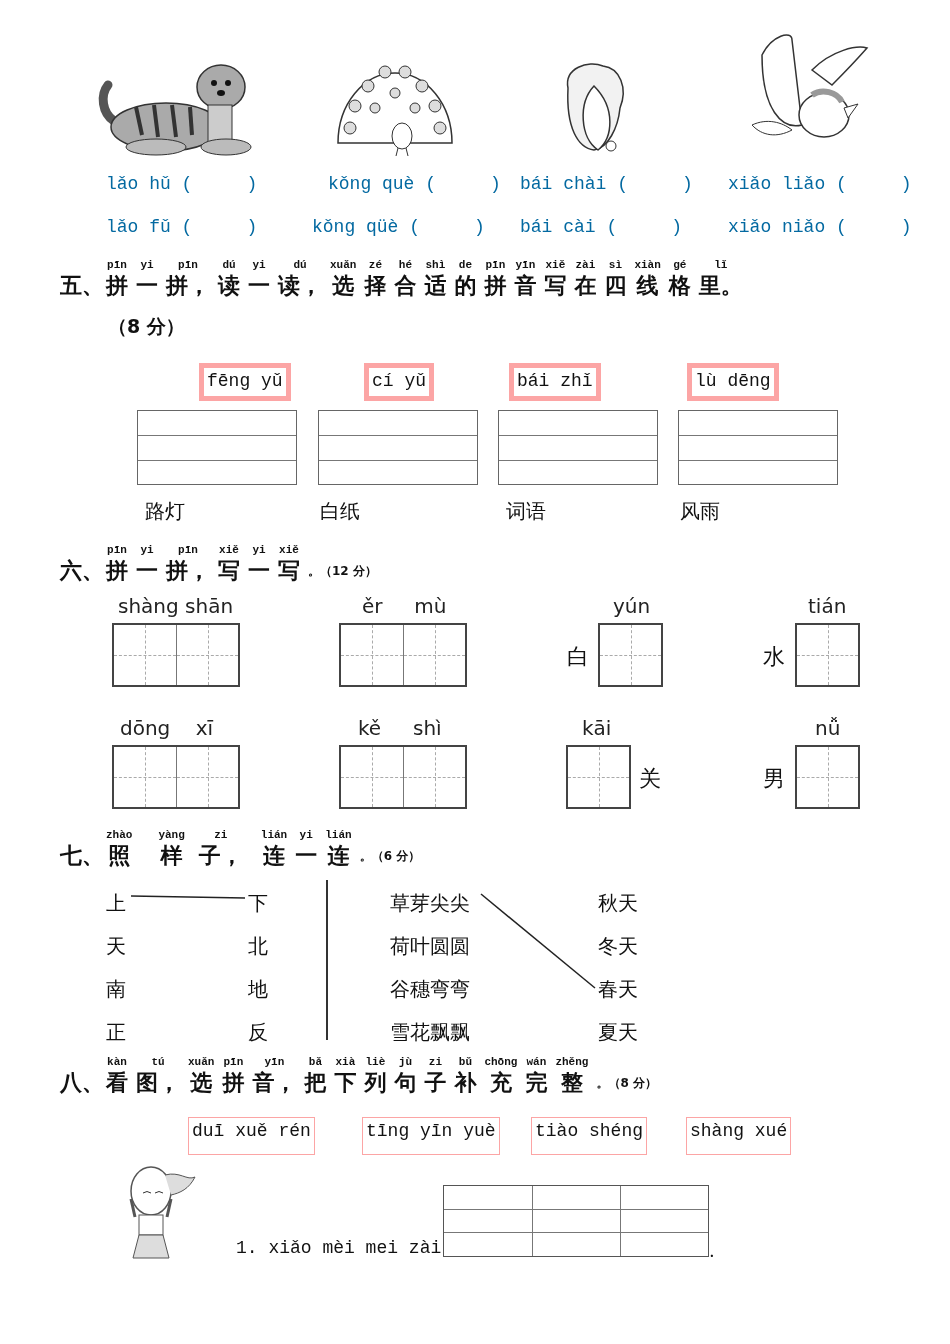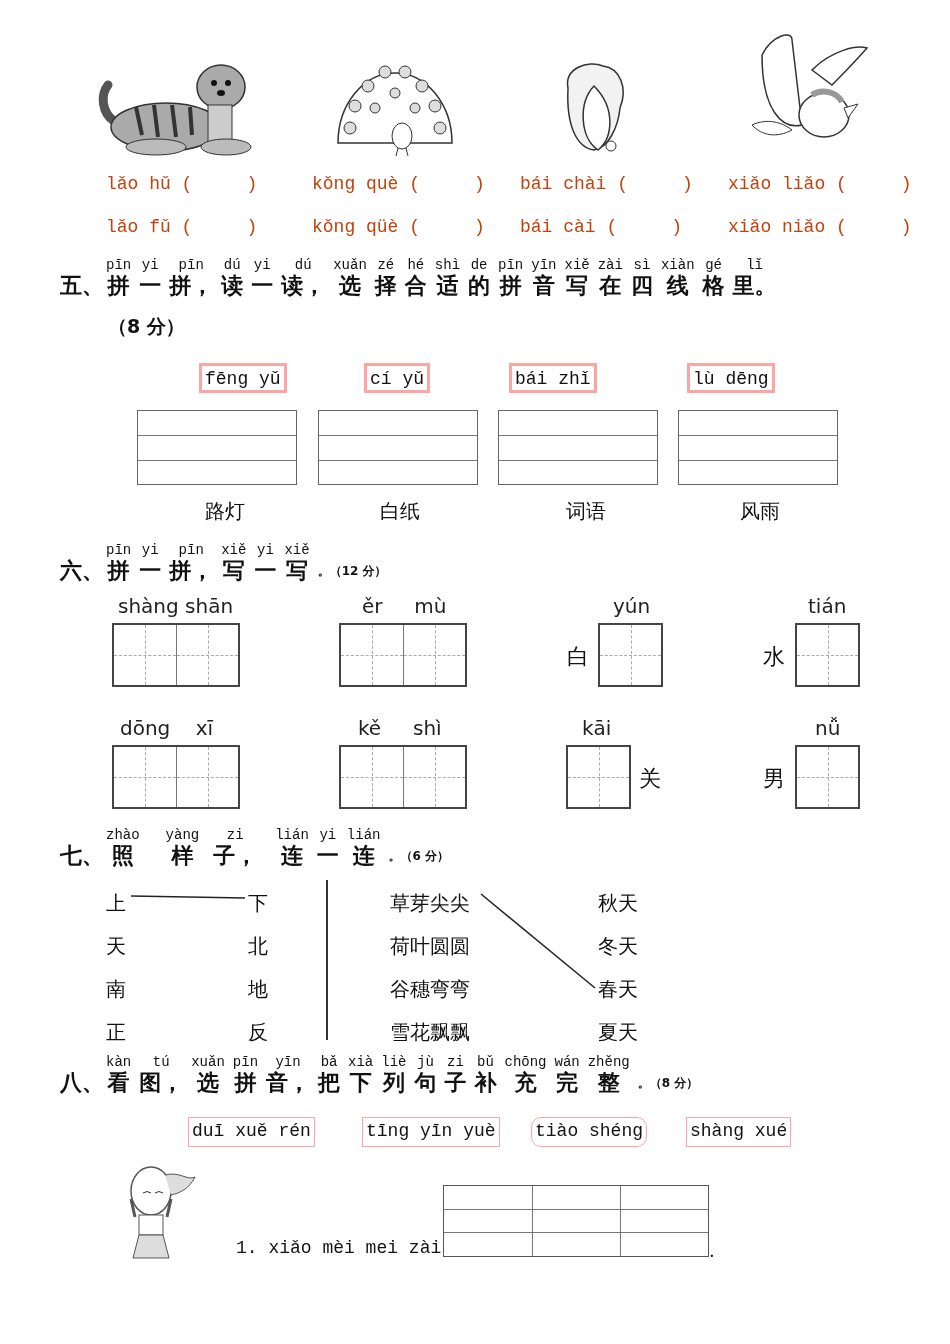--- a/index.html
+++ b/index.html
@@ -2,38 +2,38 @@
 <html><head>
 <meta charset="utf-8">
 <style>
   html, body { margin:0; padding:0; background:#ffffff; }
   body { width:950px; height:1344px; position:relative; overflow:hidden; color:#111; font-family:"DejaVu Serif", serif; }
   .abs { position:absolute; }
   .pin-mono { font-family:"Liberation Mono", "DejaVu Sans Mono", monospace; }
   .cjk { font-family:"DejaVu Sans", sans-serif; }
 
   
-  .opt { font-size:18px; color:#c2410c; white-space:pre; }
+  .opt { font-size:18px; color:#0369a1; white-space:pre; }
 
   
   .heading { display:flex; align-items:flex-end; font-weight:bold; }
   .heading .num { font-size:22px; line-height:24px; margin-right:2px; }
   .heading .ru { display:inline-flex; flex-direction:column; align-items:center; margin-right:8px; }
-  .heading .ru .py { font-family:"Liberation Mono", monospace; font-size:14px; line-height:18px; font-weight:normal; white-space:nowrap; }
+  .heading .ru .py { font-family:"Liberation Mono", monospace; font-size:11px; line-height:18px; font-weight:bold; white-space:nowrap; }
   .heading .ru .hz { font-size:22px; line-height:24px; font-weight:bold; }
   .heading .tail { font-size:12px; line-height:24px; font-weight:bold; white-space:nowrap; }
   .score { font-size:19px; font-weight:bold; }
 
   
-  .wbox { border:3px solid #fca5a5; font-family:"Liberation Mono", monospace; font-size:18px; padding:0 3px; height:30px; line-height:26px; white-space:nowrap; box-sizing:border-box; }
+  .wbox { border:5px solid #fca5a5; font-family:"Liberation Mono", monospace; font-size:18px; padding:0 3px; height:38px; line-height:26px; white-space:nowrap; box-sizing:border-box; }
 
   
   .fourline { border:1.5px solid #666; box-sizing:border-box; width:160px; height:75px; }
   .fourline .ln { position:absolute; left:0; right:0; border-top:1.5px solid #777; }
-  .cnword { font-size:20px; text-align:center; width:160px; }
+  .cnword { font-size:20px; width:160px; }
 
   
   .tz { border:2px solid #444; box-sizing:border-box; height:64px; display:flex; }
   .tz .cell { width:62px; height:100%; position:relative; box-sizing:border-box; }
   .tz .cell + .cell { border-left:1.5px solid #777; }
   .tz .cell .dh { position:absolute; left:0; right:0; top:50%; border-top:1.5px dashed #aaa; }
   .tz .cell .dv { position:absolute; top:0; bottom:0; left:50%; border-left:1.5px dashed #aaa; }
   .py6 { font-family:"DejaVu Sans", sans-serif; font-size:20px; color:#222; white-space:pre; }
   .side { font-size:22px; }
 
@@ -98,21 +98,21 @@
     <path d="M10,25 C20,5 40,0 40,10 L50,95 C30,100 10,80 10,25 Z" fill="#fff" stroke="#333" stroke-width="1.5"></path>
     <path d="M60,40 C80,20 105,15 115,18 C100,35 90,45 80,55 Z" fill="#fff" stroke="#333" stroke-width="1.5"></path>
     <ellipse cx="72" cy="85" rx="25" ry="22" fill="#fff" stroke="#333" stroke-width="1.5"></ellipse>
     <path d="M60,65 C70,58 85,62 90,72" stroke="#999" stroke-width="6" fill="none"></path>
     <path d="M92,78 L106,74 L96,88 Z" fill="#fff" stroke="#333"></path>
     <path d="M0,95 C15,88 30,92 40,100 C25,108 10,106 0,95 Z" fill="#fff" stroke="#333"></path>
   </svg>
 </div>
 
 <div class="abs opt pin-mono" style="left:106px;top:174px;">lǎo hǔ (     )</div>
-<div class="abs opt pin-mono" style="left:312px;top:174px;font-family:Liberation Mono, monospace;">kǒng què (     )</div>
+<div class="abs opt pin-mono" style="left:328px;top:174px;font-family:Liberation Mono, monospace;">kǒng què (     )</div>
 <div class="abs opt pin-mono" style="left:520px;top:174px;">bái chài (     )</div>
 <div class="abs opt pin-mono" style="left:728px;top:174px;">xiǎo liǎo (     )</div>
 <div class="abs opt pin-mono" style="left:106px;top:217px;">lǎo fǔ (     )</div>
 <div class="abs opt pin-mono" style="left:312px;top:217px;">kǒng qüè (     )</div>
 <div class="abs opt pin-mono" style="left:520px;top:217px;">bái cài (     )</div>
 <div class="abs opt pin-mono" style="left:728px;top:217px;">xiǎo niǎo (     )</div>
 
 <div class="abs heading" style="left:60px;top:256px;">
   <span class="num cjk">五、</span>
   <span class="ru">
@@ -449,21 +449,21 @@
     </span>
   <span class="ru">
       <span class="py">zhěng</span>
       <span class="hz cjk">整</span>
     </span>
   <span class="tail cjk">。（8 分）</span>
 </div>
 
 <div class="abs wbox" style="left:188px;top:1117px;border-width:1.5px;">duī xuě rén</div>
 <div class="abs wbox" style="left:362px;top:1117px;border-width:1.5px;text-align:center;">tīng yīn yuè</div>
-<div class="abs wbox" style="left:531px;top:1117px;border-width:1.5px;border-radius:10px;">tiào shéng</div>
+<div class="abs wbox" style="left:531px;top:1117px;border-width:1.5px;">tiào shéng</div>
 <div class="abs wbox" style="left:686px;top:1117px;border-width:1.5px;">shàng xué</div>
 
 <div class="abs" style="left:125px;top:1163px;width:72px;height:98px;">
   <svg width="72" height="98" viewBox="0 0 72 98">
     <ellipse cx="26" cy="28" rx="20" ry="24" fill="#fff" stroke="#555" stroke-width="1.5"></ellipse>
     <path d="M40,12 C55,8 62,18 70,14 C64,26 55,30 46,32" fill="#ddd" stroke="#555"></path>
     <path d="M18,30 q4,-3 8,0 M30,30 q4,-3 8,0" stroke="#333" fill="none"></path>
     <rect x="14" y="52" width="24" height="20" fill="#fff" stroke="#555"></rect>
     <path d="M14,72 L8,95 L44,95 L38,72 Z" fill="#ddd" stroke="#555"></path>
     <line x1="10" y1="54" x2="6" y2="36" stroke="#555" stroke-width="3"></line>

